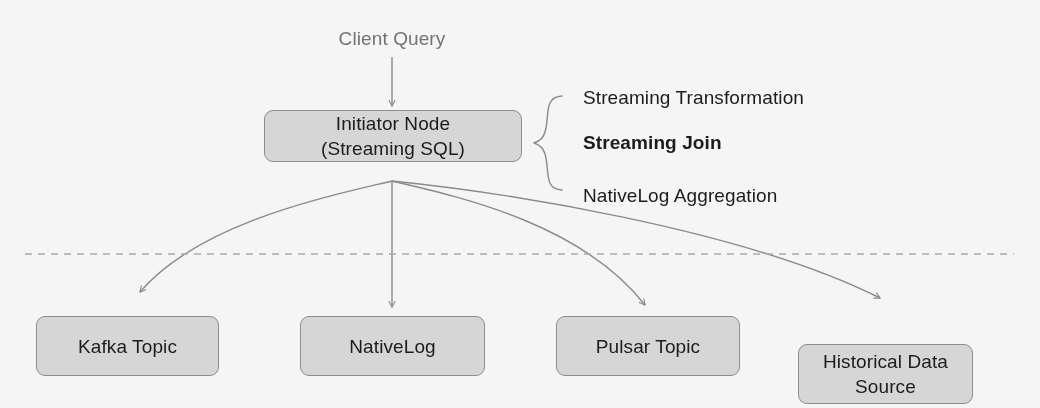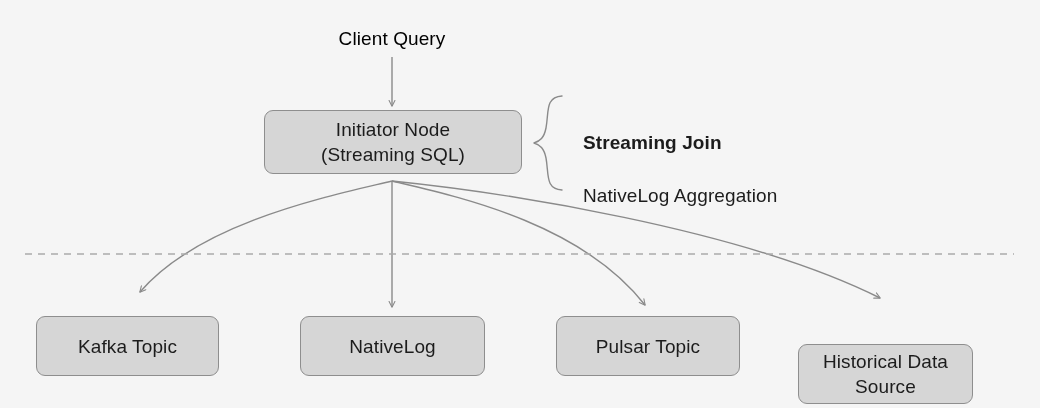--- a/index.html
+++ b/index.html
@@ -46,21 +46,21 @@
     letter-spacing: 0.1px;
     cursor: pointer;
   }
   .node-box .node-label {
     white-space: pre-line;
     display: block;
     padding: 0 6px;
   }
   .free-label {
     position: absolute;
-    color: #000000;
+    color: #737373;
     font-size: 19px;
     line-height: 24px;
     white-space: nowrap;
     letter-spacing: 0.1px;
   }
   .free-label.centered {
     text-align: center;
     transform: translateX(-50%);
   }
   .annotation-label {
@@ -112,25 +112,26 @@
       <path d="M 562 96
                C 545 97, 549 112, 546 128
                C 544 138, 540 141, 534 143
                C 540 145, 544 148, 546 158
                C 549 174, 545 189, 562 190" fill="none" stroke="#8a8a8a" stroke-width="1.4" stroke-linecap="round" stroke-linejoin="round"></path>
     </g>
   </svg>
 
   <div class="free-label centered" style="left:392px; top:27px;">Client Query</div>
 
-  <div class="node-box" style="left:264px; top:110px; width:258px; height:64px;">
+  <div class="node-box" style="left:264px; top:110px; width:258px; height:52px;">
     <span class="node-label">Initiator Node
 (Streaming SQL)</span>
   </div>
 
+  <div class="annotation-label" style="left:583px; top:86px;">Streaming Transformation</div>
 
   <div class="annotation-label" style="left:583px; top:131px;font-weight:bold;">Streaming Join</div>
 
   <div class="annotation-label" style="left:583px; top:184px;">NativeLog Aggregation</div>
 
   <div class="node-box" style="left:36px; top:316px; width:183px; height:60px;">
     <span class="node-label">Kafka Topic</span>
   </div>
 
   <div class="node-box" style="left:300px; top:316px; width:185px; height:60px;">

